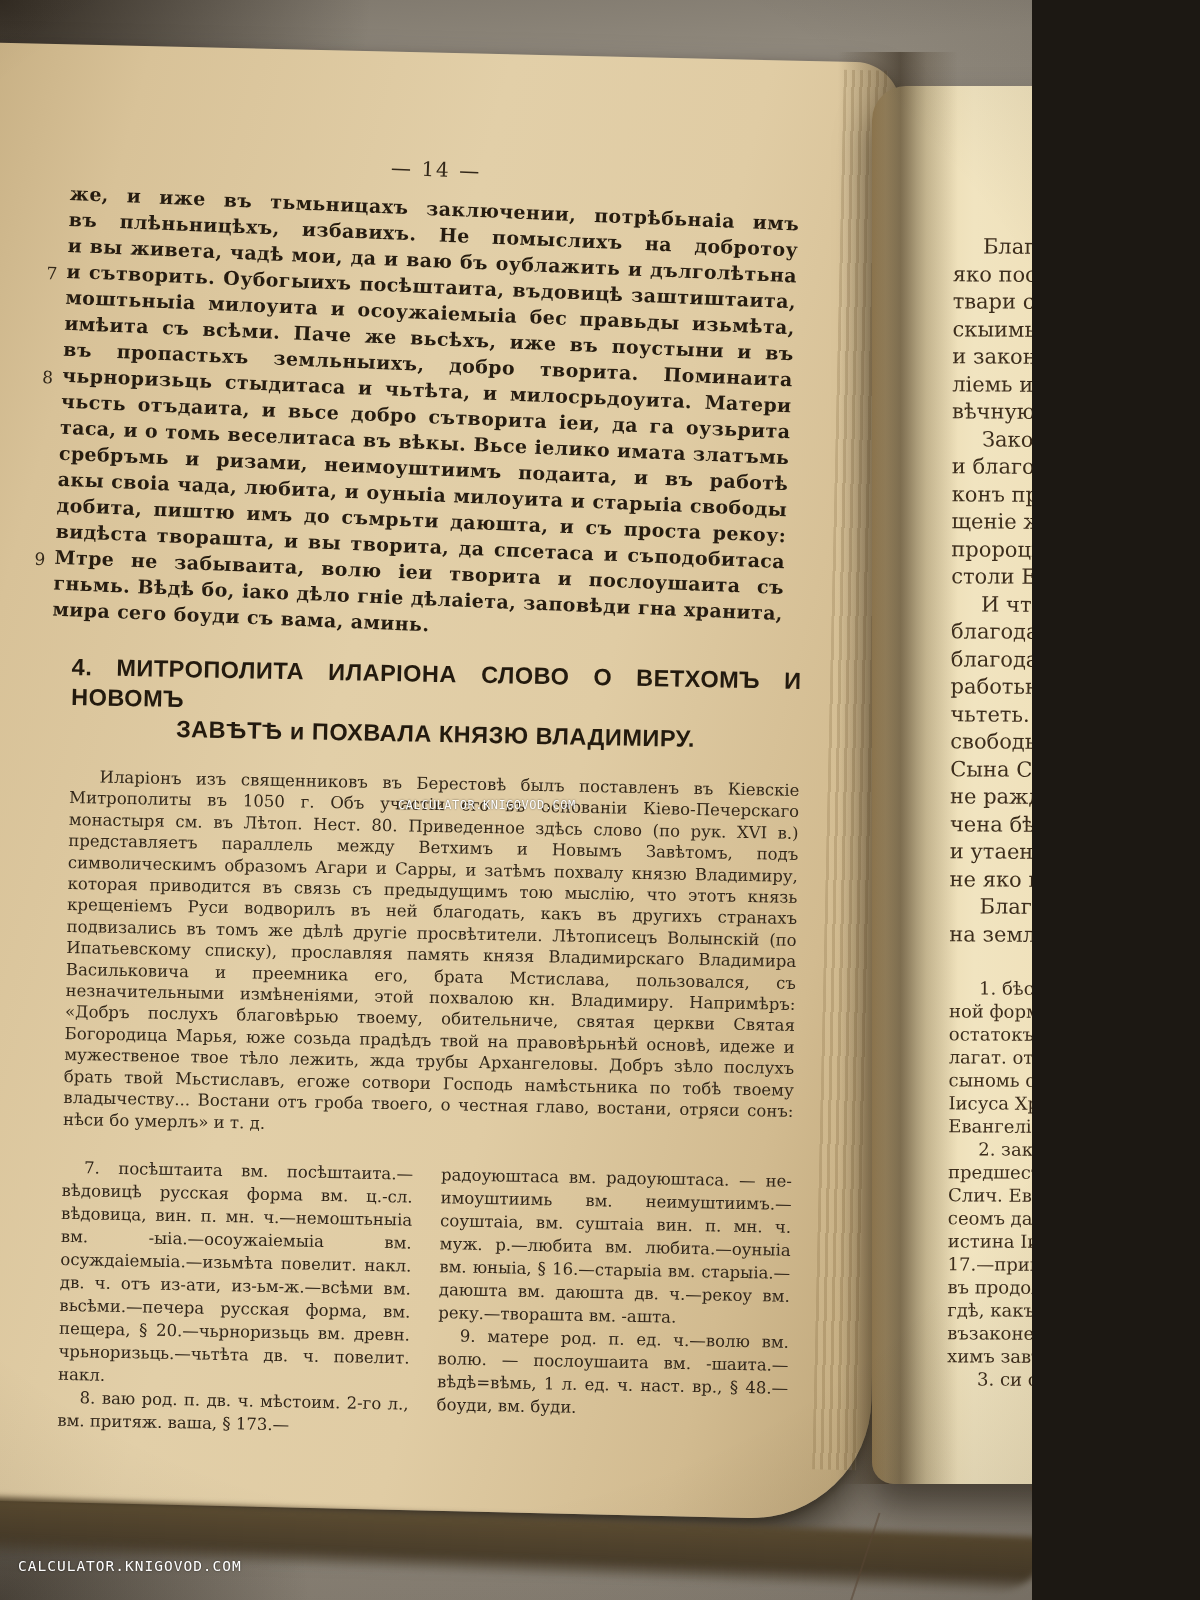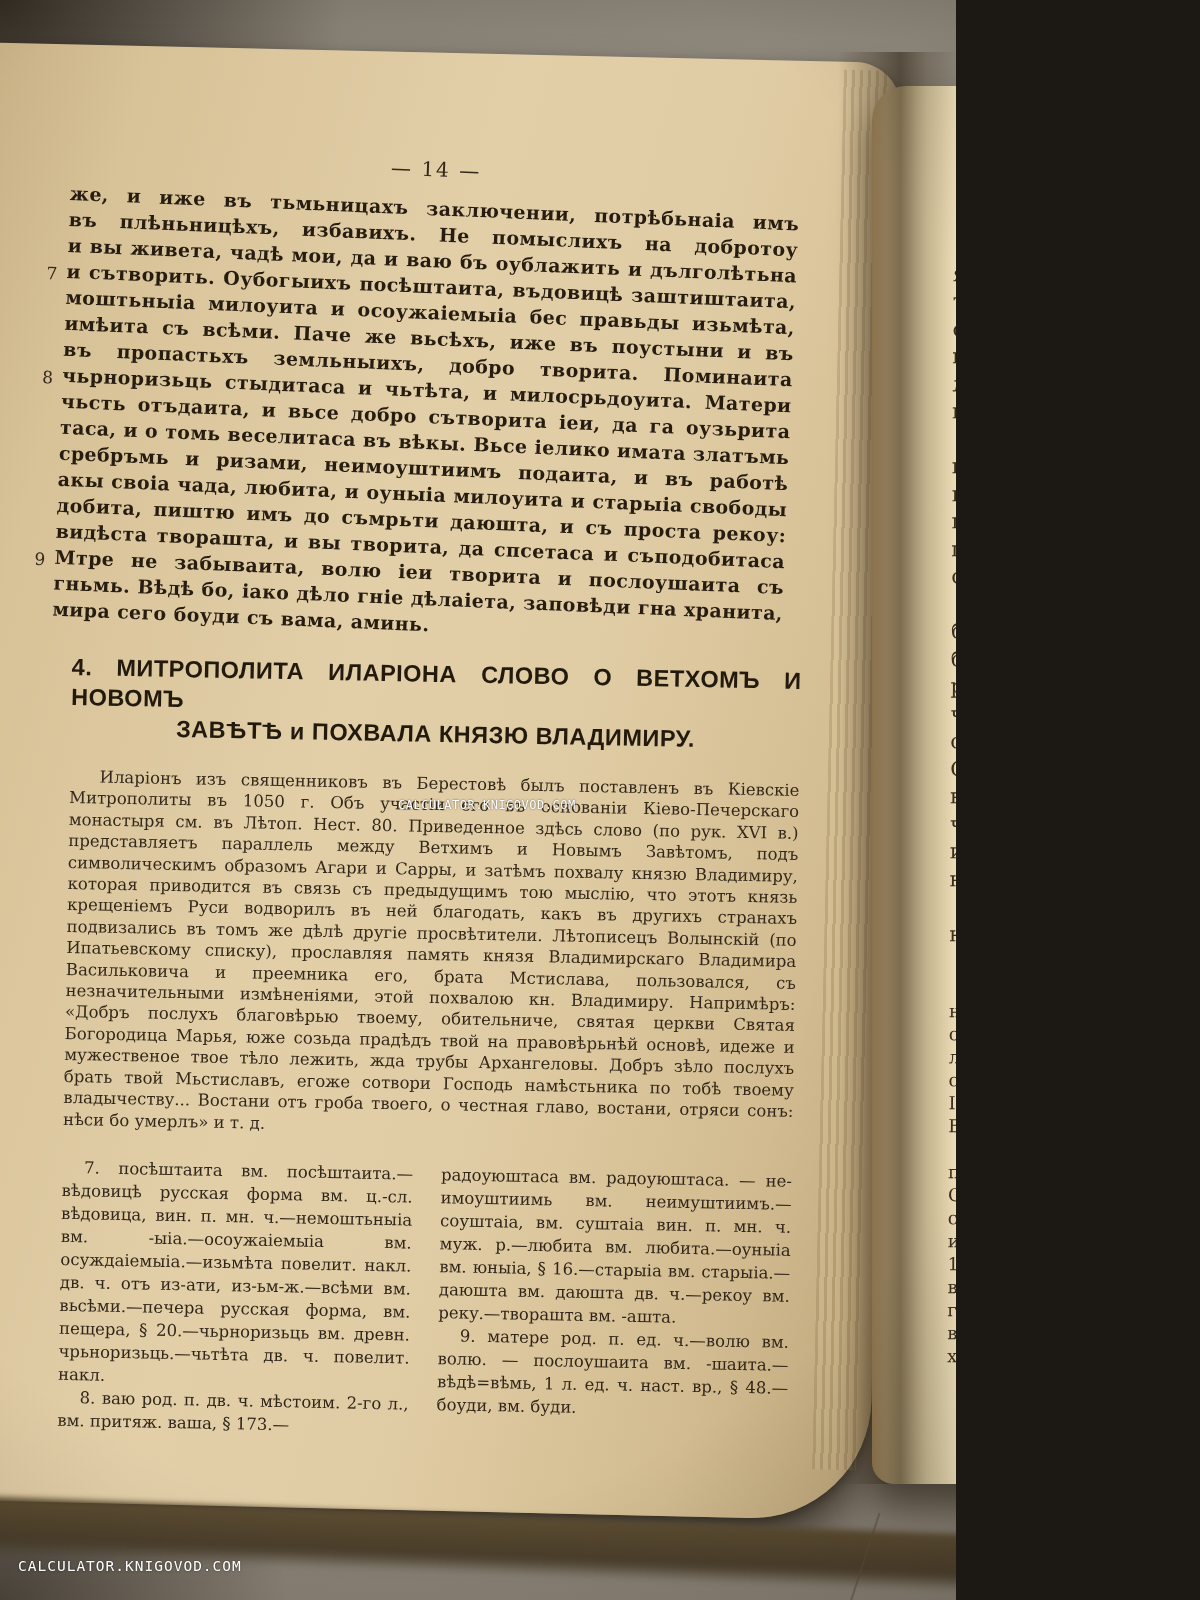--- a/index.html
+++ b/index.html
@@ -1,16 +1,16 @@
 <!DOCTYPE html>
 <html><head>
 <meta charset="utf-8">
 <style>
   html,body{margin:0;padding:0;background:#1c1813;}
-  .scene{position:relative;width:956px;height:1600px;overflow:hidden;
+  .scene{position:relative;width:1032px;height:1600px;overflow:hidden;
     background:
       radial-gradient(60% 30% at 0% 0%, rgba(25,18,10,.75) 0%, rgba(25,18,10,0) 60%),
       radial-gradient(50% 25% at 0% 100%, rgba(30,24,16,.55) 0%, rgba(30,24,16,0) 60%),
       linear-gradient(176deg,#7d766b 0%,#8f887c 6%,#948d80 50%,#877f73 100%);
     font-family:"DejaVu Serif", serif; color:#2e2417;}
   
   .page-left{position:absolute;left:-28px;top:42px;width:930px;height:1458px;
     transform:rotate(1.3deg);transform-origin:0 0;
     border-radius:10px 46px 120px 26px;
     background:linear-gradient(104deg,#c6ae82 0%,#d8c298 14%,#e2cfa8 42%,#e0cca4 62%,#d2bb90 84%,#bca478 100%);

